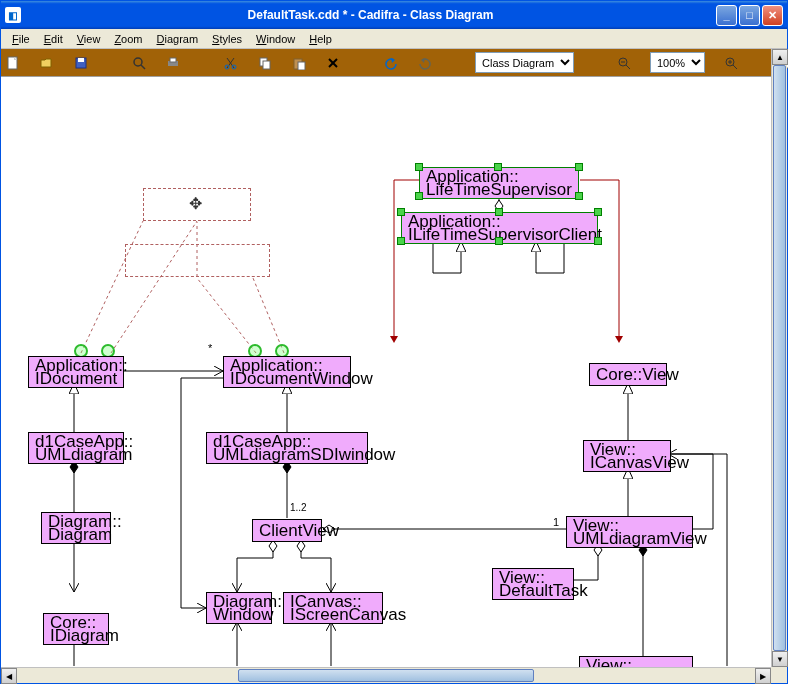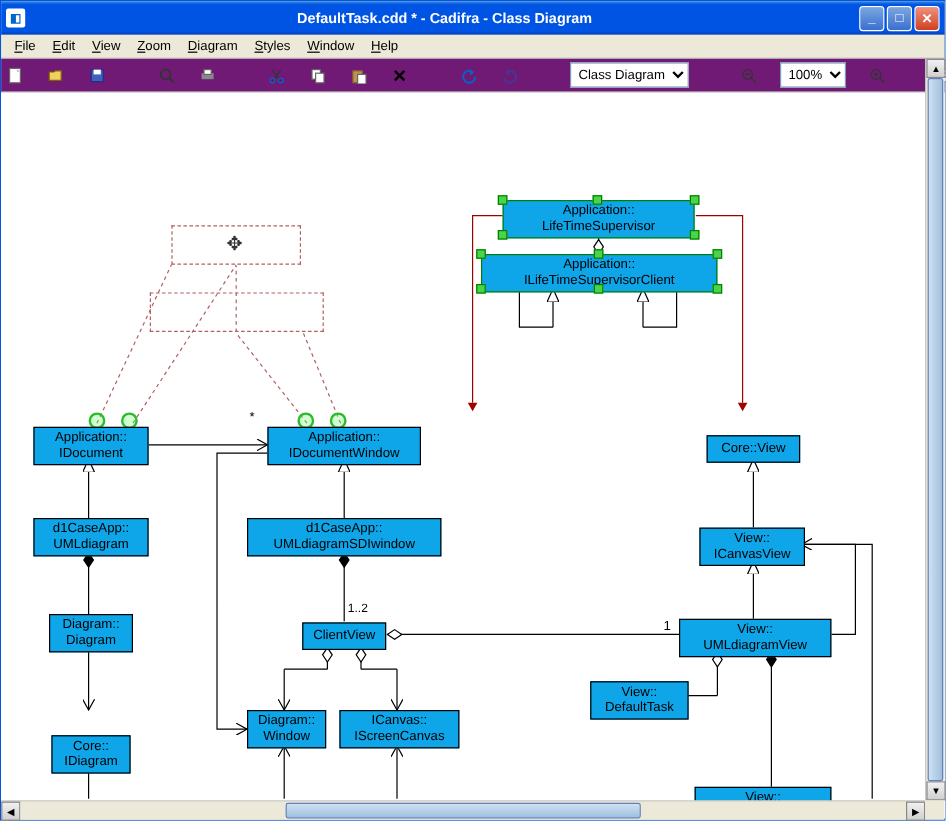--- a/index.html
+++ b/index.html
@@ -7,27 +7,27 @@
 .window { width: 788px; height: 684px; border: 1px solid #0054e3; background: #ece9d8; position: relative; }
 .titlebar { height: 28px; background: linear-gradient(to bottom, #3c8cde 0%, #0054e3 10%, #0054e3 90%, #003db5 100%); display: flex; align-items: center; padding: 0 4px; color: white; font-weight: bold; font-size: 12px; }
 .titlebar-icon { width: 16px; height: 16px; background: #fff; margin-right: 4px; display:flex;align-items:center;justify-content:center;color:#06c;border-radius:2px;font-size:10px; }
 .titlebar-text { flex: 1; text-align: center; }
 .winbtns { display: flex; gap: 2px; }
 .winbtn { width: 21px; height: 21px; border: 1px solid #fff; border-radius: 3px; background: linear-gradient(to bottom,#7ba7e0,#3a6fd0); display:flex;align-items:center;justify-content:center;color:white;font-weight:bold;font-size:11px;cursor:pointer; }
 .winbtn.close { background: linear-gradient(to bottom,#f09080,#d04020); }
 .menubar { height: 20px; background: #ece9d8; display: flex; align-items: center; padding: 0 4px; border-bottom: 1px solid #c0c0c0; }
 .menuitem { padding: 2px 7px; cursor: pointer; }
 .menuitem u { text-decoration: underline; }
-.toolbar { height: 28px; background: #701a75; display: flex; align-items: center; padding: 2px 4px; border-bottom: 1px solid #a0a0a0; gap: 18px; }
+.toolbar { height: 28px; background: #a16207; display: flex; align-items: center; padding: 2px 4px; border-bottom: 1px solid #a0a0a0; gap: 18px; }
 .tbtn { width: 22px; height: 22px; display:flex;align-items:center;justify-content:center;cursor:pointer; border:1px solid transparent; }
 .tsep { width: 1px; height: 20px; background: #a0a0a0; margin: 0 3px; }
 .tselect { height: 21px; font-size: 11px; border: 1px solid #7f9db9; background: white; padding: 0 2px; }
 .canvas-area { position: relative; width: 100%; height: 604px; background: white; overflow: auto; border-top:1px solid #fff; }
 .canvas { position: relative; width: 770px; height: 588px; }
-.classbox { position: absolute; border: 1px solid #000; background: #0ea5e9; text-align: center; padding: 2px 6px; font-size: 11px; line-height: 13px; }
+.classbox { position: absolute; border: 1px solid #000; background: #f0abfc; padding: 2px 6px; font-size: 17px; line-height: 13px; }
 .selbox { border: 1px solid #008000; }
 .sel-handle { position: absolute; width: 8px; height: 8px; background: #4bd34b; border: 1px solid #008000; }
 .dashed-box { position: absolute; border: 1px dashed #b06060; }
 .move-cursor { position: absolute; font-size: 16px; color: #333; }
 svg.overlay { position: absolute; top: 0; left: 0; pointer-events: none; }
 .scrollbar-h { position:absolute; bottom:0; left:0; right:16px; height:16px; background:#ece9d8; border-top:1px solid #c0c0c0; display:flex; }
 .scrollbar-v { position:absolute; top:48px; right:0; bottom:16px; width:16px; background:#ece9d8; border-left:1px solid #c0c0c0; display:flex; flex-direction:column; }
 .sb-btn { width:16px; height:16px; background:linear-gradient(#f0f0f0,#d0d0d0); border:1px solid #888; display:flex;align-items:center;justify-content:center;font-size:8px;cursor:pointer; }
 .sb-track { flex:1; background:#ece9d8; position:relative; }
 .sb-thumb-h { position:absolute; left:30%; top:1px; height:13px; width:40%; background:linear-gradient(#d0e0f0,#a0c0e0); border:1px solid #6080c0; border-radius:2px; }

